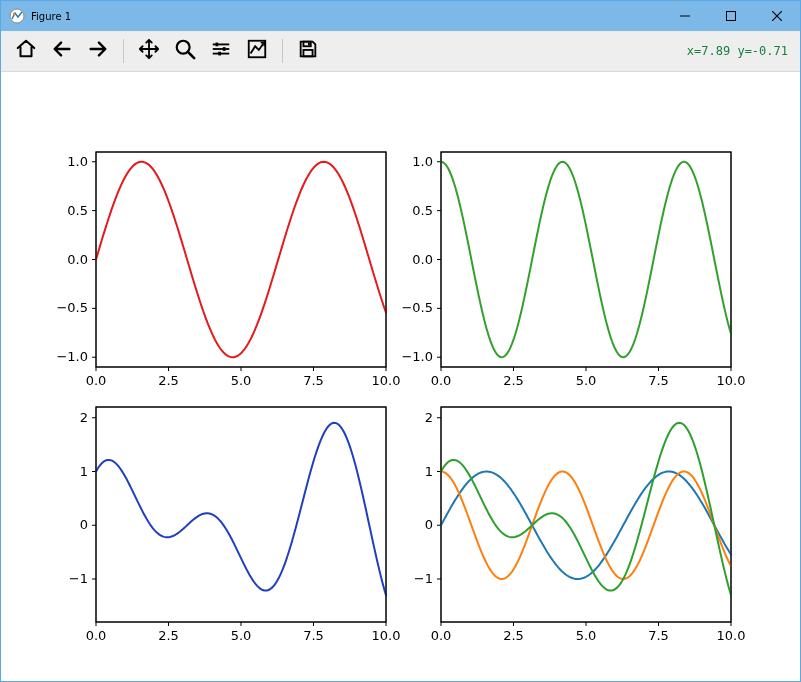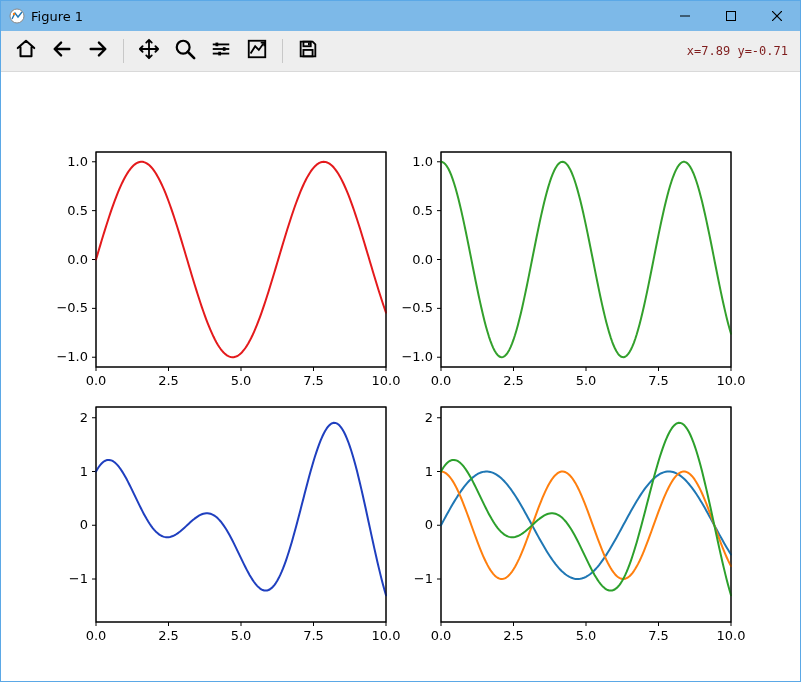--- a/index.html
+++ b/index.html
@@ -19,21 +19,21 @@
     border: 1px solid #5ba8e6;
     display: flex;
     flex-direction: column;
     background: #fff;
   }
   .titlebar {
     height: 30px;
     background: #7db9e8;
     display: flex;
     align-items: center;
-    font-size: 13px;
+    font-size: 10px;
     color: #000;
     user-select: none;
   }
   .titlebar .app-icon {
     width: 16px;
     height: 16px;
     margin: 0 6px 0 8px;
     display: flex;
     align-items: center;
     justify-content: center;
@@ -74,21 +74,21 @@
   .toolbar .sep {
     width: 1px;
     height: 24px;
     background: #c8c8c8;
     margin: 0 6px;
   }
   .toolbar .spacer { flex: 1; }
   .toolbar .coord {
     font-family: "DejaVu Sans Mono", "Consolas", monospace;
     font-size: 12px;
-    color: #7f1d1d;
+    color: #15803d;
     padding-right: 4px;
     white-space: pre;
   }
 
   
   .figure {
     flex: 1;
     position: relative;
     background: #fff;
   }

